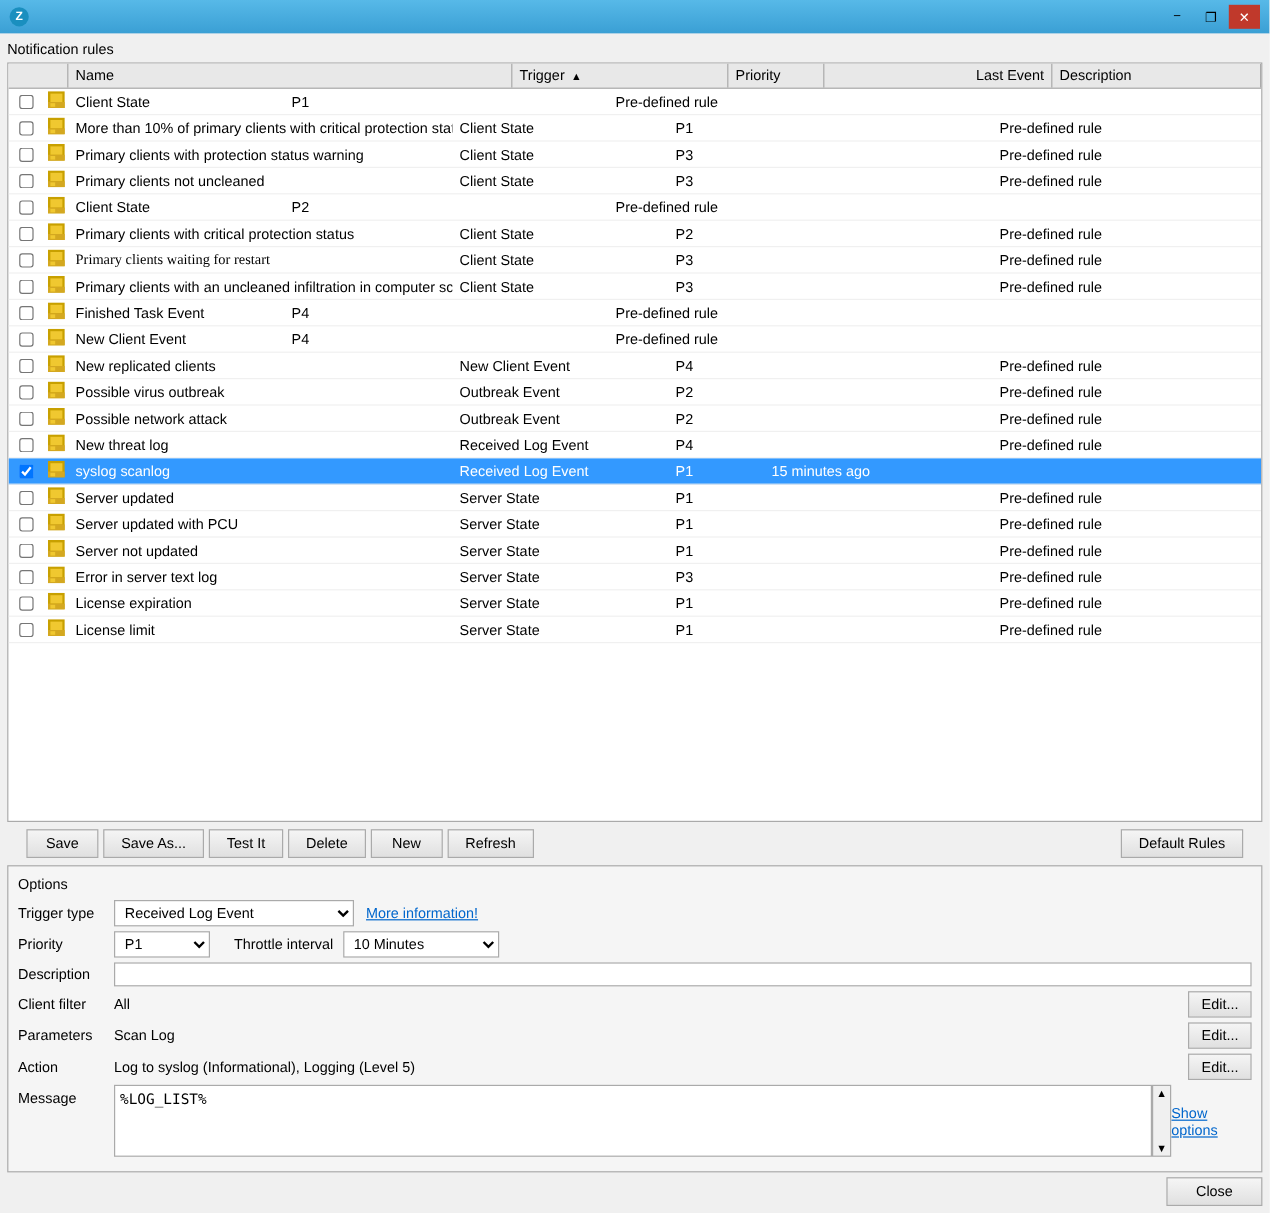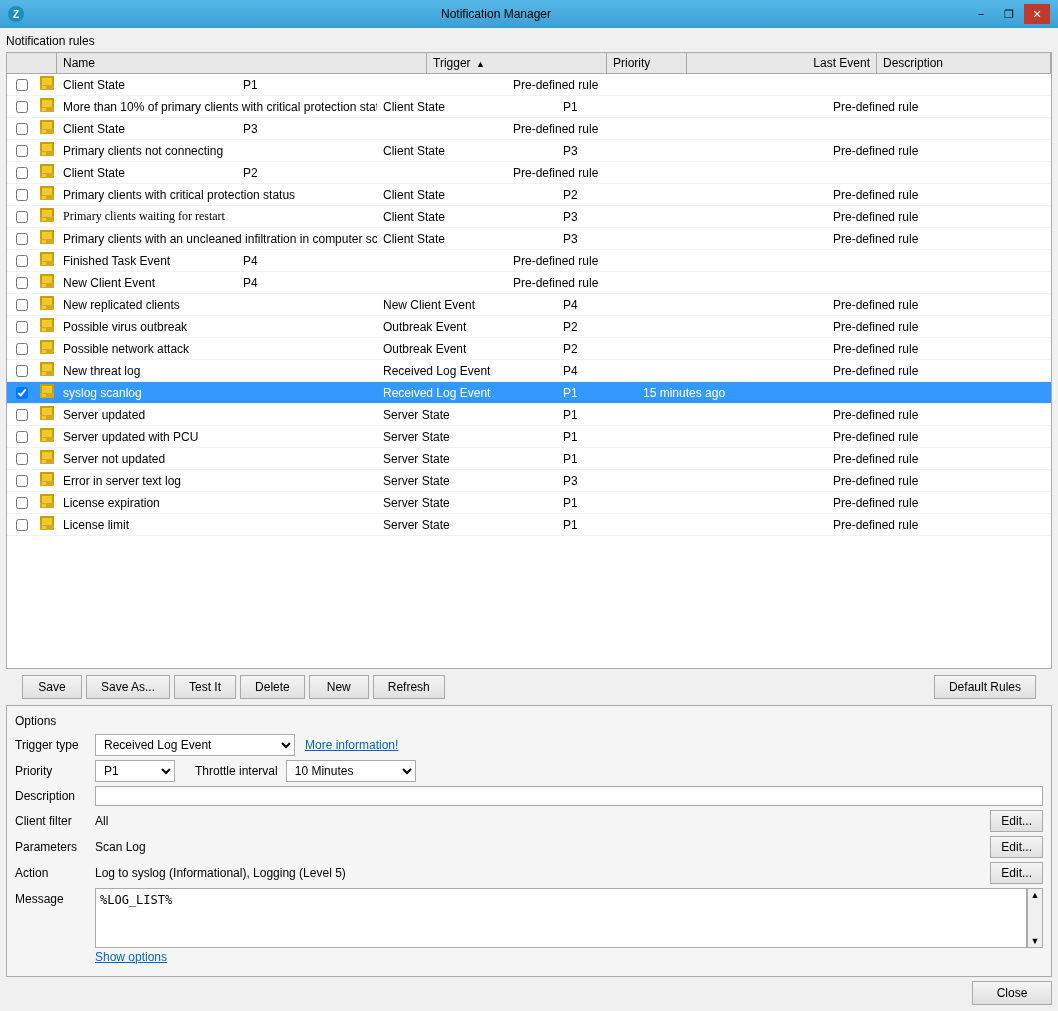--- a/index.html
+++ b/index.html
@@ -235,21 +235,20 @@
       margin-left: 2px;
     }
   </style>
 </head>
 <body>
 
 <div class="title-bar">
   <div class="title-bar-icon">
     <span>Z</span>
   </div>
-  <div class="title-bar-title">Notification Manager</div>
   <div class="title-bar-buttons">
     <div class="title-btn">−</div>
     <div class="title-btn">❐</div>
     <div class="title-btn close">✕</div>
   </div>
 </div>
 
 <div class="main-container">
 
   <div class="section-label">Notification rules</div>
@@ -307,38 +306,39 @@
             <input type="checkbox" style="">
           </div>
           <div class="td td-icon" style="width: 20px;">
             <span><svg width="14" height="14" viewBox="0 0 14 14">
                 <rect width="14" height="14" fill="#c8a000"></rect>
                 <rect x="2" y="2" width="10" height="7" fill="#f0c830"></rect>
                 <rect x="0" y="9" width="14" height="5" fill="#d4a820"></rect>
                 <rect x="2" y="10" width="4" height="3" fill="#f0c830"></rect>
               </svg></span>
           </div>
+          <div class="td td-name" style="width: 320px;">Primary clients with protection status warning</div>
           <div class="td td-trigger" style="width: 180px;">Client State</div>
           <div class="td td-priority" style="width: 80px;">P3</div>
           <div class="td td-lastevent" style="width: 190px;"></div>
           <div class="td td-description" style="flex: 1 1 0%;">Pre-defined rule</div>
         </div>
         <div class="table-row">
           <div class="td td-check" style="width: 30px;">
             <input type="checkbox" style="">
           </div>
           <div class="td td-icon" style="width: 20px;">
             <span><svg width="14" height="14" viewBox="0 0 14 14">
                 <rect width="14" height="14" fill="#c8a000"></rect>
                 <rect x="2" y="2" width="10" height="7" fill="#f0c830"></rect>
                 <rect x="0" y="9" width="14" height="5" fill="#d4a820"></rect>
                 <rect x="2" y="10" width="4" height="3" fill="#f0c830"></rect>
               </svg></span>
           </div>
-          <div class="td td-name" style="width: 320px;">Primary clients not connecting</div>
+          <div class="td td-name" style="width: 320px;">Primary clients not uncleaned</div>
           <div class="td td-trigger" style="width: 180px;">Client State</div>
           <div class="td td-priority" style="width: 80px;">P3</div>
           <div class="td td-lastevent" style="width: 190px;"></div>
           <div class="td td-description" style="flex: 1 1 0%;">Pre-defined rule</div>
         </div>
         <div class="table-row">
           <div class="td td-check" style="width: 30px;">
             <input type="checkbox" style="">
           </div>
           <div class="td td-icon" style="width: 20px;">
@@ -719,21 +719,21 @@
     <div class="opt-row">
       <div class="opt-row-label">Action</div>
       <div class="opt-row-content">
         <span style="flex:1;">Log to syslog (Informational), Logging (Level 5)</span>
         <button class="edit-btn">Edit...</button>
       </div>
     </div>
 
     <div class="opt-row" style="align-items:flex-start;">
       <div class="opt-row-label" style="padding-top:4px;">Message</div>
-      <div class="opt-row-content" style="flex-direction:column; align-items:flex-start; position:relative;">
+      <div class="opt-row-content" style="flex-direction:row; align-items:center; position:relative;">
         <div style="width:100%; position:relative; display:flex;">
           <textarea class="message-textarea" style="flex: 1 1 0%; padding-right: 16px;">%LOG_LIST%</textarea>
           <div style="width:16px; border:1px solid #aaa; background:#f0f0f0; display:flex; flex-direction:column; justify-content:space-between; align-items:center; padding:1px 0;">
             <span style="cursor:pointer; font-size:9px;">▲</span>
             <span style="cursor:pointer; font-size:9px;">▼</span>
           </div>
         </div>
         <span class="show-options-link" style="margin-top:2px;">Show options</span>
       </div>
     </div>

